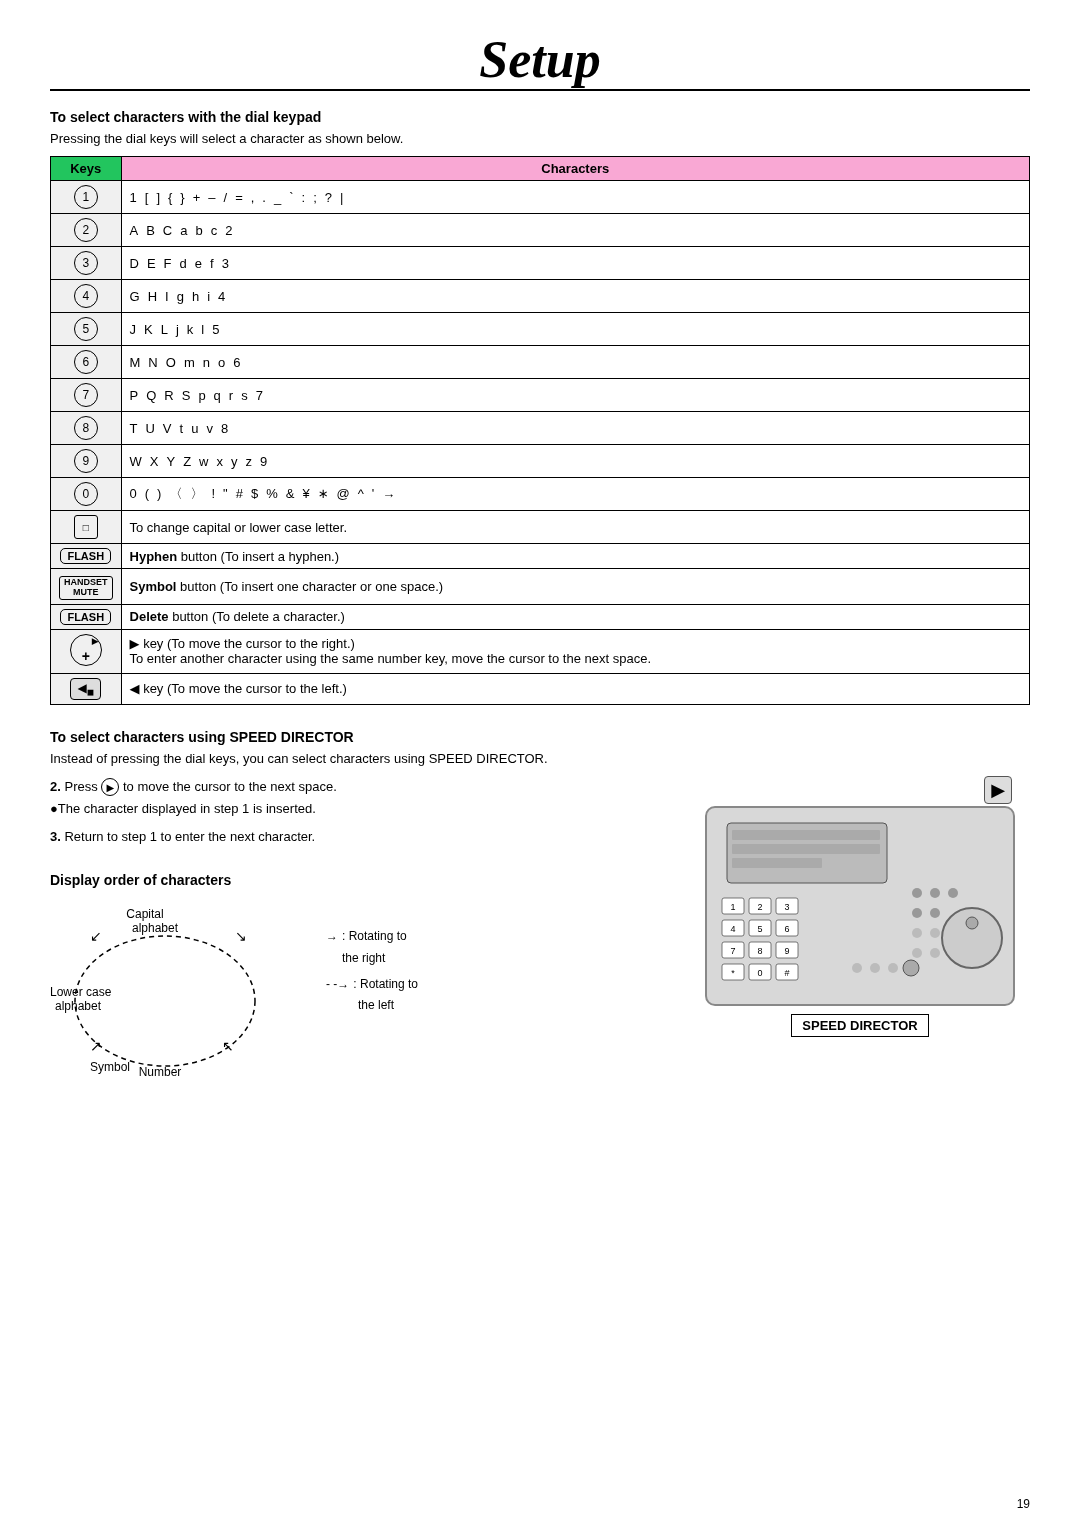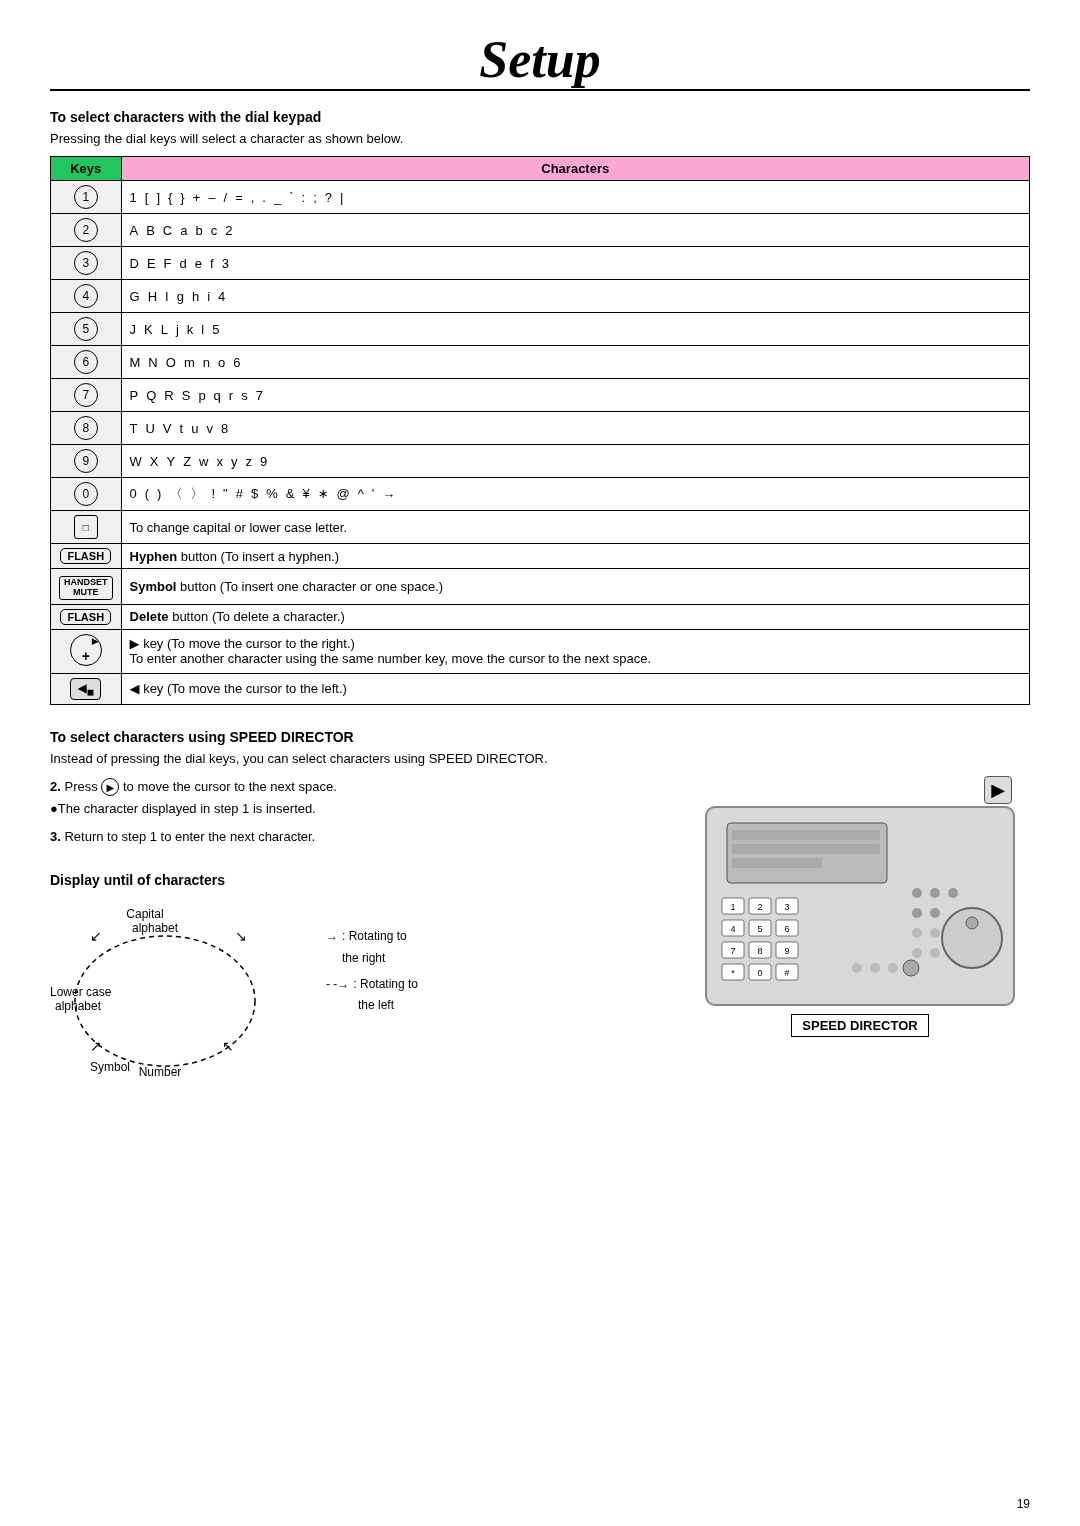--- a/index.html
+++ b/index.html
@@ -347,21 +347,21 @@
           Press <span class="arrow-inline">▶</span> to move the cursor to the next space.<br>
           <span class="bullet">●The character displayed in step 1 is inserted.</span>
         </p>
         <p>
           <span class="step-num">3.</span>
           Return to step 1 to enter the next character.
         </p>
       </div>
 
       <div class="display-order-section" style="margin-top:24px;">
-        <div class="section-heading">Display until of characters</div>
+        <div class="section-heading">Display order of characters</div>
 
         <div style="display:flex;align-items:flex-start;gap:36px;margin-top:8px;">
           <div style="position:relative;width:240px;height:190px;">
             <svg width="240" height="190">
 
               <ellipse cx="115" cy="105" rx="90" ry="65" fill="none" stroke="#000" stroke-width="1.5" stroke-dasharray="5,4"></ellipse>
 
               <text x="95" y="22" font-size="12" text-anchor="middle">Capital</text>
               <text x="105" y="36" font-size="12" text-anchor="middle">alphabet</text>
 

